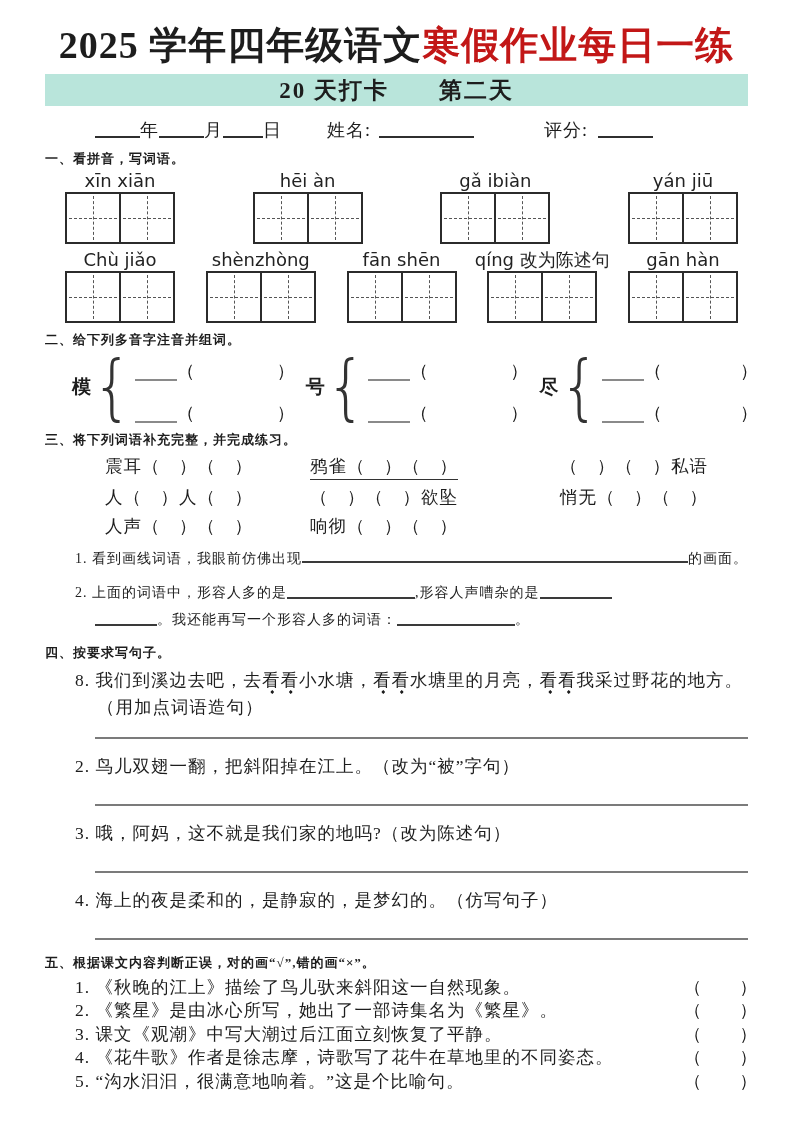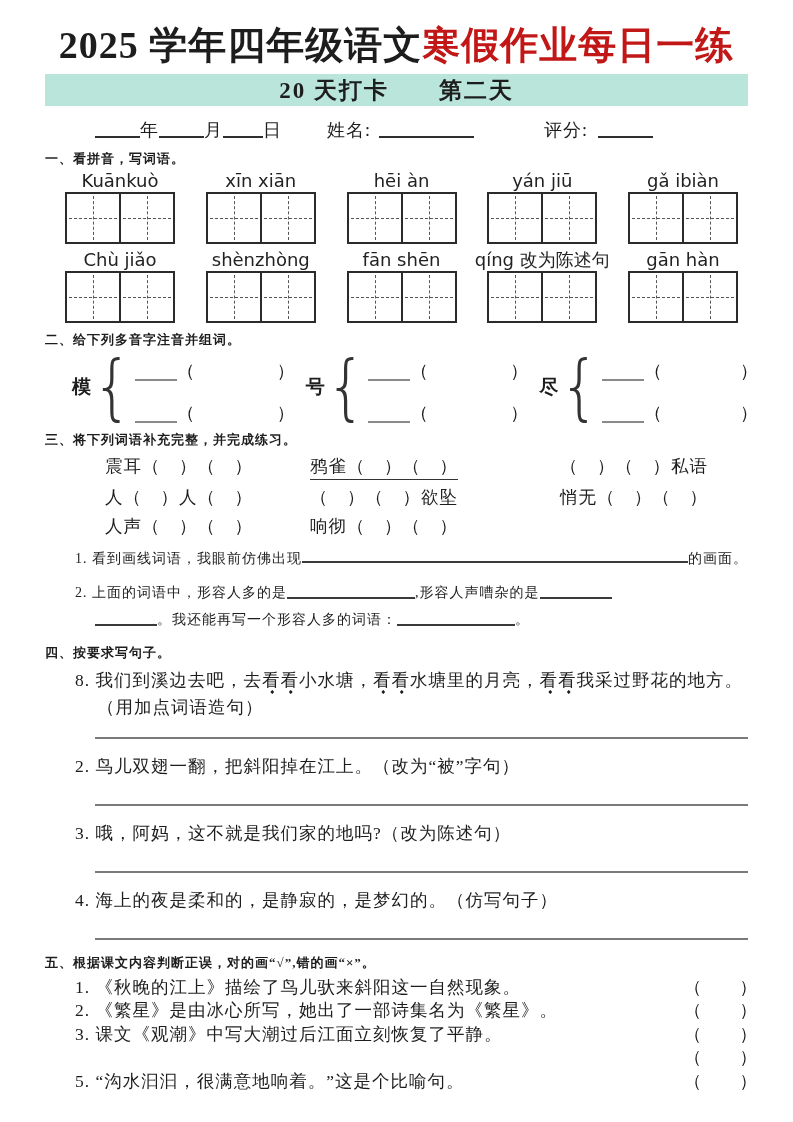--- a/index.html
+++ b/index.html
@@ -75,49 +75,42 @@
 
 <div class="dateline">
   <span class="blank w45"></span><span>年</span><span class="blank w45"></span><span>月</span><span class="blank w40"></span><span>日</span><span class="sp45"></span><span>姓名:</span><span class="sp20" style="width:8px;"></span><span class="blank w95"></span><span class="sp70"></span><span>评分:</span><span class="sp20" style="width:10px;"></span><span class="blank w55"></span>
 </div>
 
 <div class="shead">一、看拼音，写词语。</div>
 
 <div class="pygrid">
   <div class="pyrow">
     <div class="pycol">
-        <div class="pylabel">Kuānkuò</div>
-        <div class="wbox">
-          <div class="wcell"></div>
-          <div class="wcell"></div>
-        </div>
-      </div>
-    <div class="pycol">
         <div class="pylabel">xīn xiān</div>
         <div class="wbox">
           <div class="wcell"></div>
           <div class="wcell"></div>
         </div>
       </div>
     <div class="pycol">
         <div class="pylabel">hēi àn</div>
         <div class="wbox">
           <div class="wcell"></div>
           <div class="wcell"></div>
         </div>
       </div>
     <div class="pycol">
+        <div class="pylabel">gǎ ibiàn</div>
+        <div class="wbox">
+          <div class="wcell"></div>
+          <div class="wcell"></div>
+        </div>
+      </div>
+    <div class="pycol">
         <div class="pylabel">yán jiū</div>
-        <div class="wbox">
-          <div class="wcell"></div>
-          <div class="wcell"></div>
-        </div>
-      </div>
-    <div class="pycol">
-        <div class="pylabel">gǎ ibiàn</div>
         <div class="wbox">
           <div class="wcell"></div>
           <div class="wcell"></div>
         </div>
       </div>
   </div>
   <div class="pyrow">
     <div class="pycol">
         <div class="pylabel">Chù jiǎo</div>
         <div class="wbox">
@@ -268,20 +261,21 @@
     <span>2. 《繁星》是由冰心所写，她出了一部诗集名为《繁星》。</span>
       <span class="grow"></span>
       <span class="parens">（　　）</span>
   </div>
   <div class="judgerow">
     <span>3. 课文《观潮》中写大潮过后江面立刻恢复了平静。</span>
       <span class="grow"></span>
       <span class="parens">（　　）</span>
   </div>
   <div class="judgerow">
+    <span>4. 《花牛歌》作者是徐志摩，诗歌写了花牛在草地里的不同姿态。</span>
       <span class="grow"></span>
       <span class="parens">（　　）</span>
   </div>
   <div class="judgerow">
     <span>5. “沟水汩汩，很满意地响着。”这是个比喻句。</span>
       <span class="grow"></span>
       <span class="parens">（　　）</span>
   </div>
 </div>
 

